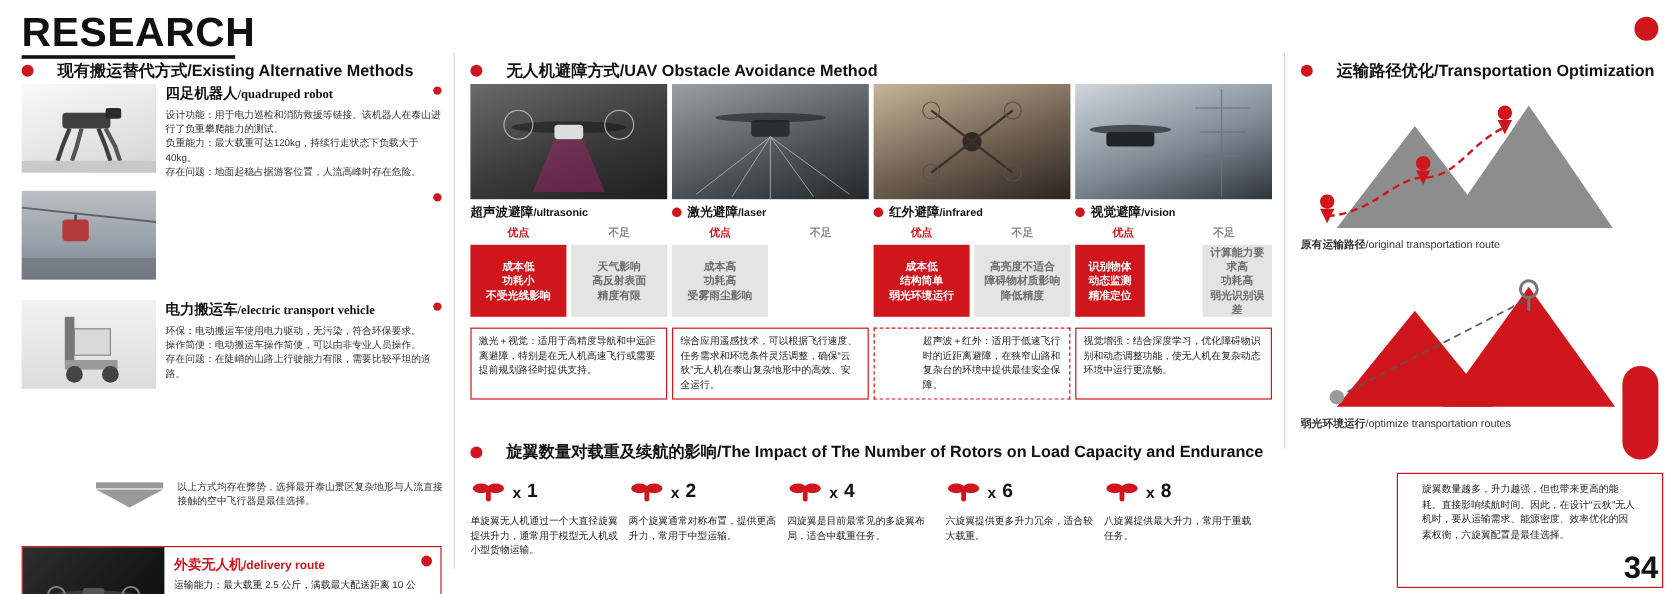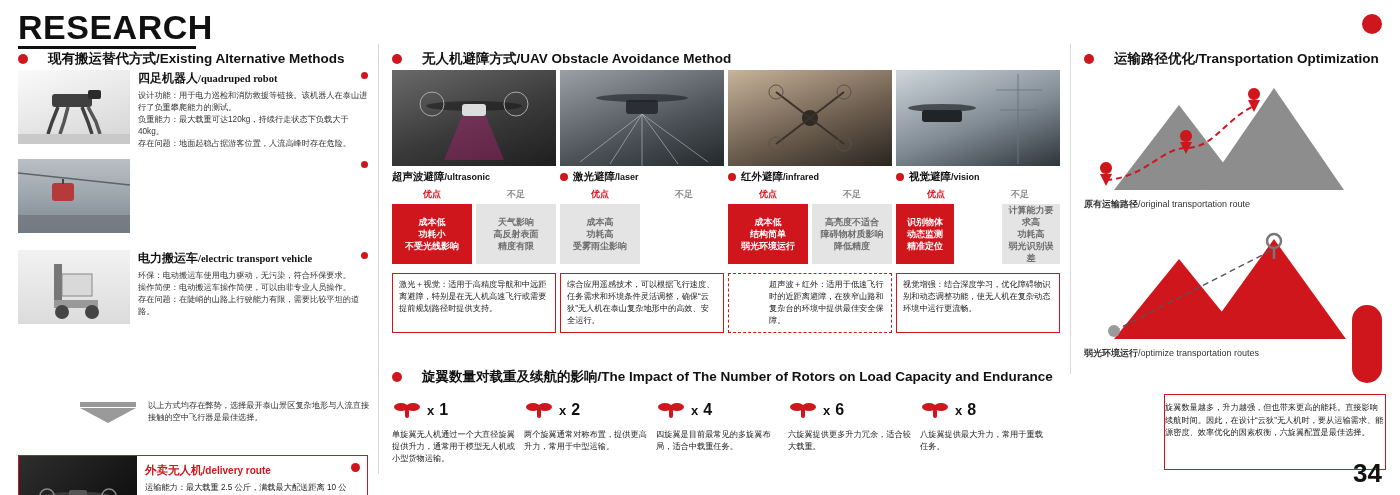--- a/index.html
+++ b/index.html
@@ -137,22 +137,22 @@
   .rotor-x { font-size:13px; font-weight:bold; color:#111; }
   .rotor-n { font-size:16px; font-weight:bold; color:#111; }
   .rotor-desc { font-size:8.2px; line-height:1.45; color:#222; margin-top:4px; }
 
   
   .col-right { position:absolute; left:1084px; top:70px; width:300px; }
   .route-caption { font-size:9px; color:#333; margin-top:3px; }
   .route-caption .cn { font-weight:bold; }
 
   .right-card {
-    position:absolute; left:1164px; top:394px; width:222px; height:76px;
-    border:1.5px solid #d0161d; padding:7px 0;
+    position:absolute; left:1164px; top:394px; width:222px; height:96px;
+    border:1.5px solid #d0161d; padding:7px 20px;
     font-size:8.2px; line-height:1.55; color:#222;
   }
   .red-pill {
     position:absolute; left:1352px; top:305px; width:30px; height:78px;
     background:#d0161d; border-radius:15px;
   }
   .page-num {
     position:absolute; right:18px; bottom:6px; font-size:26px; font-weight:bold; color:#111;
   }
   svg { display:block; }

